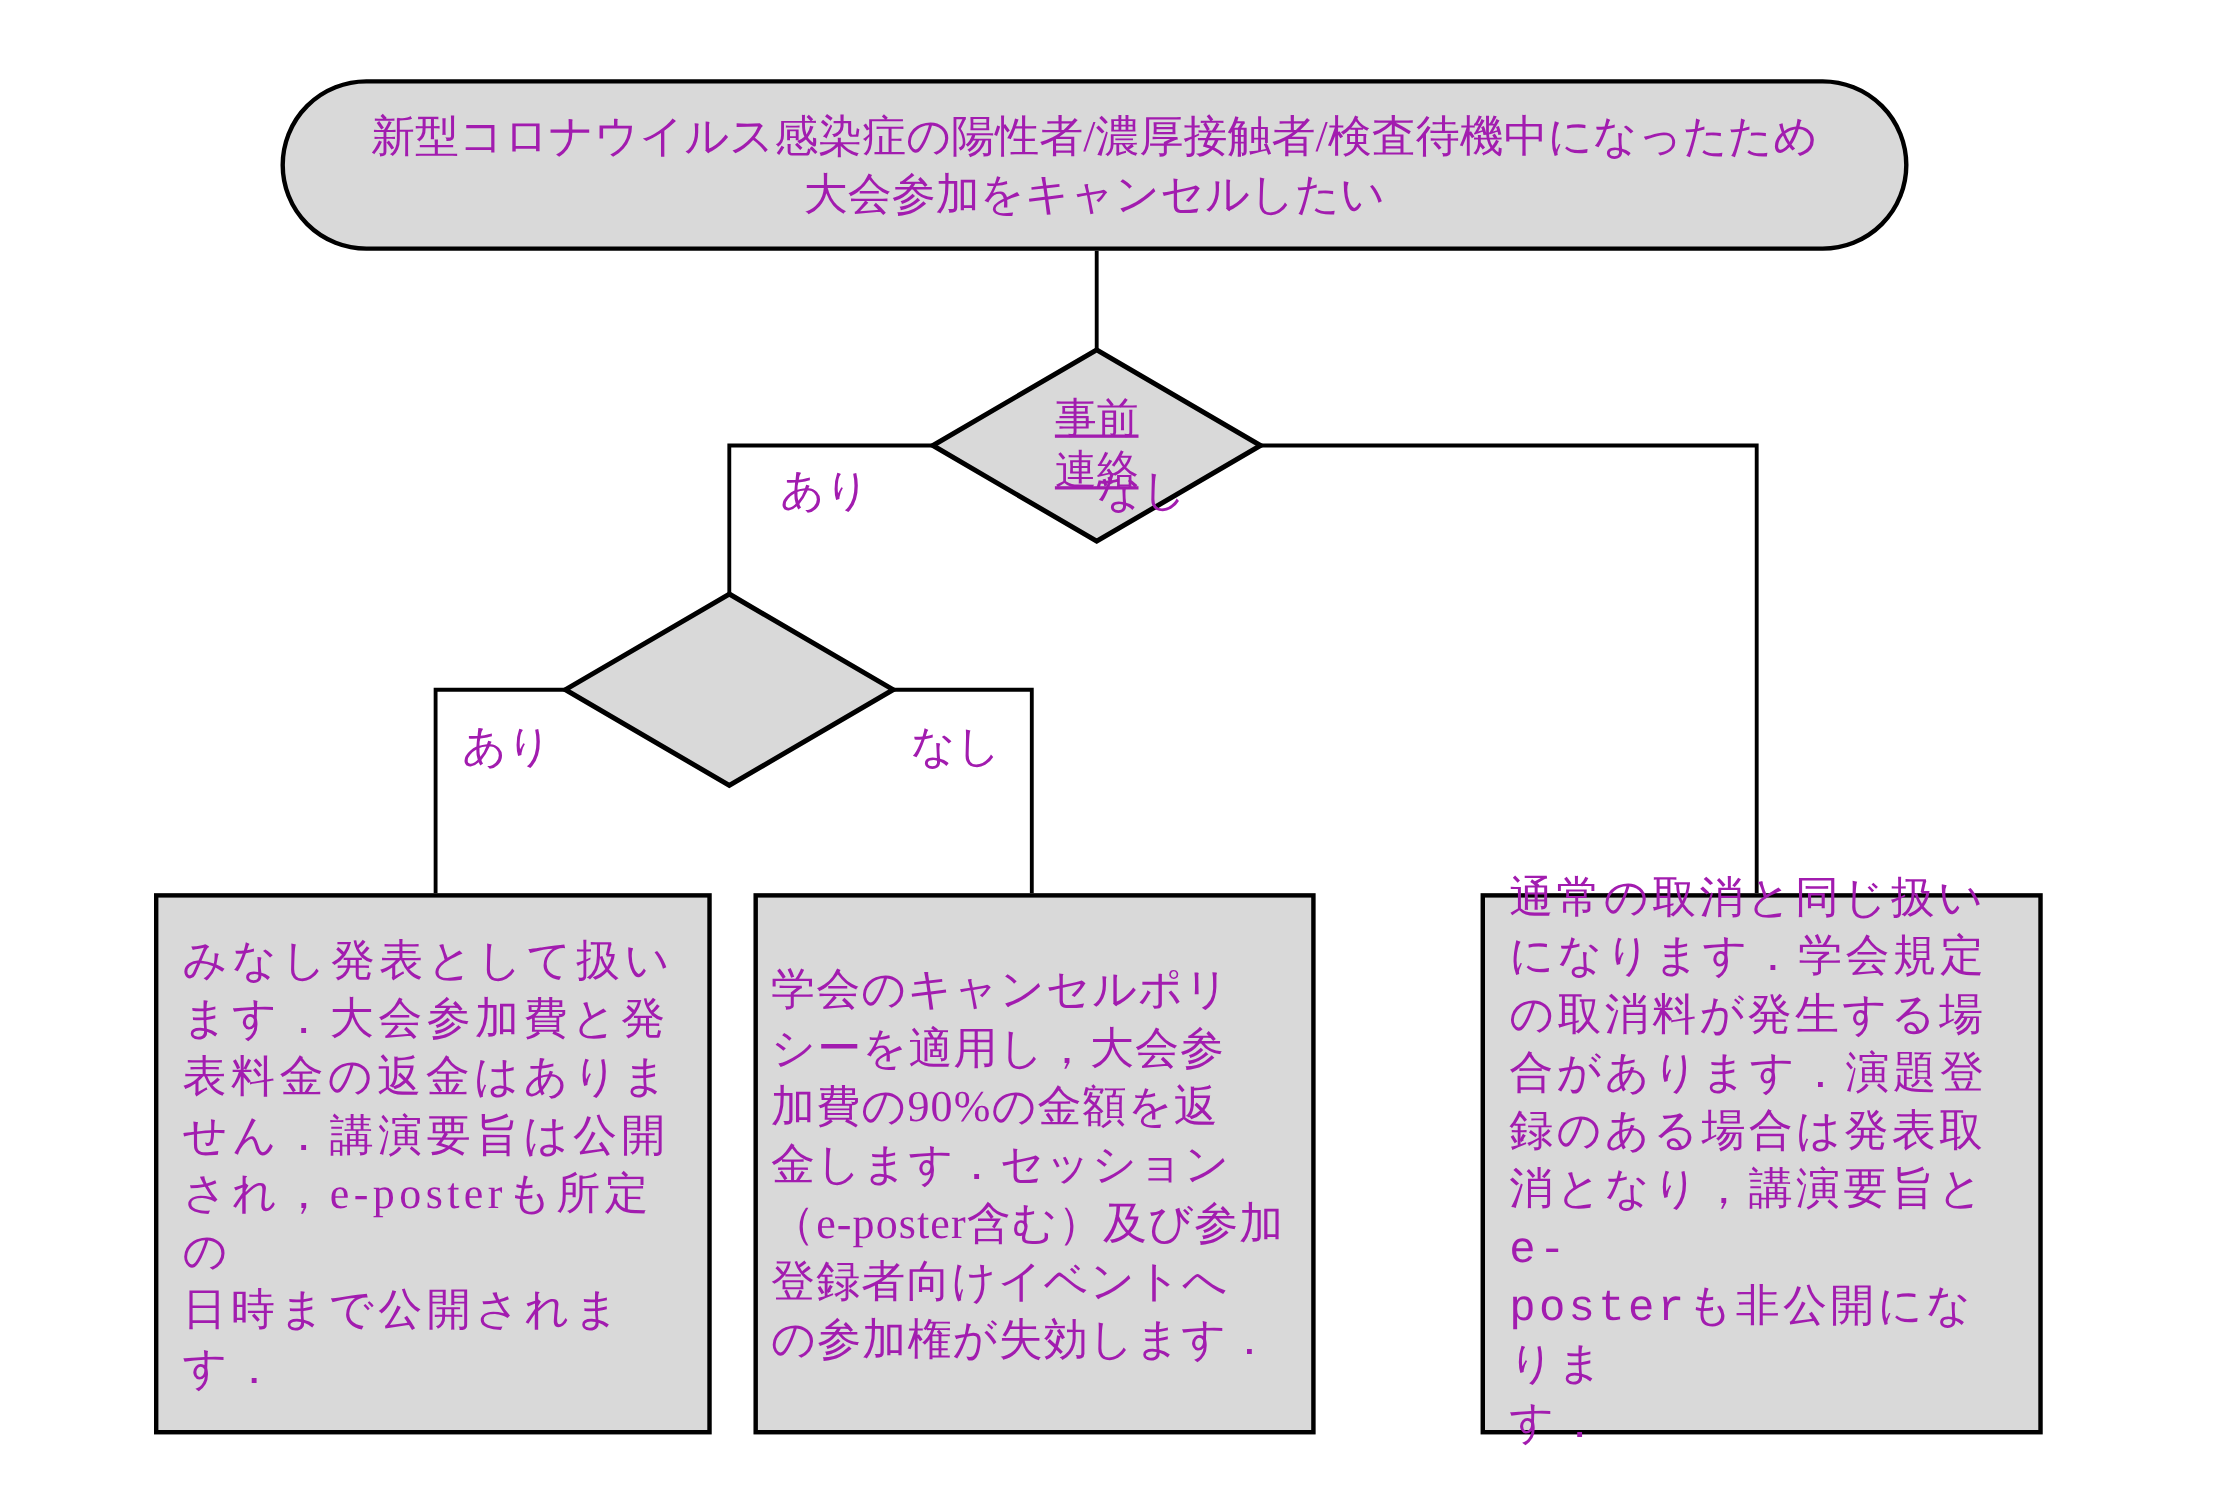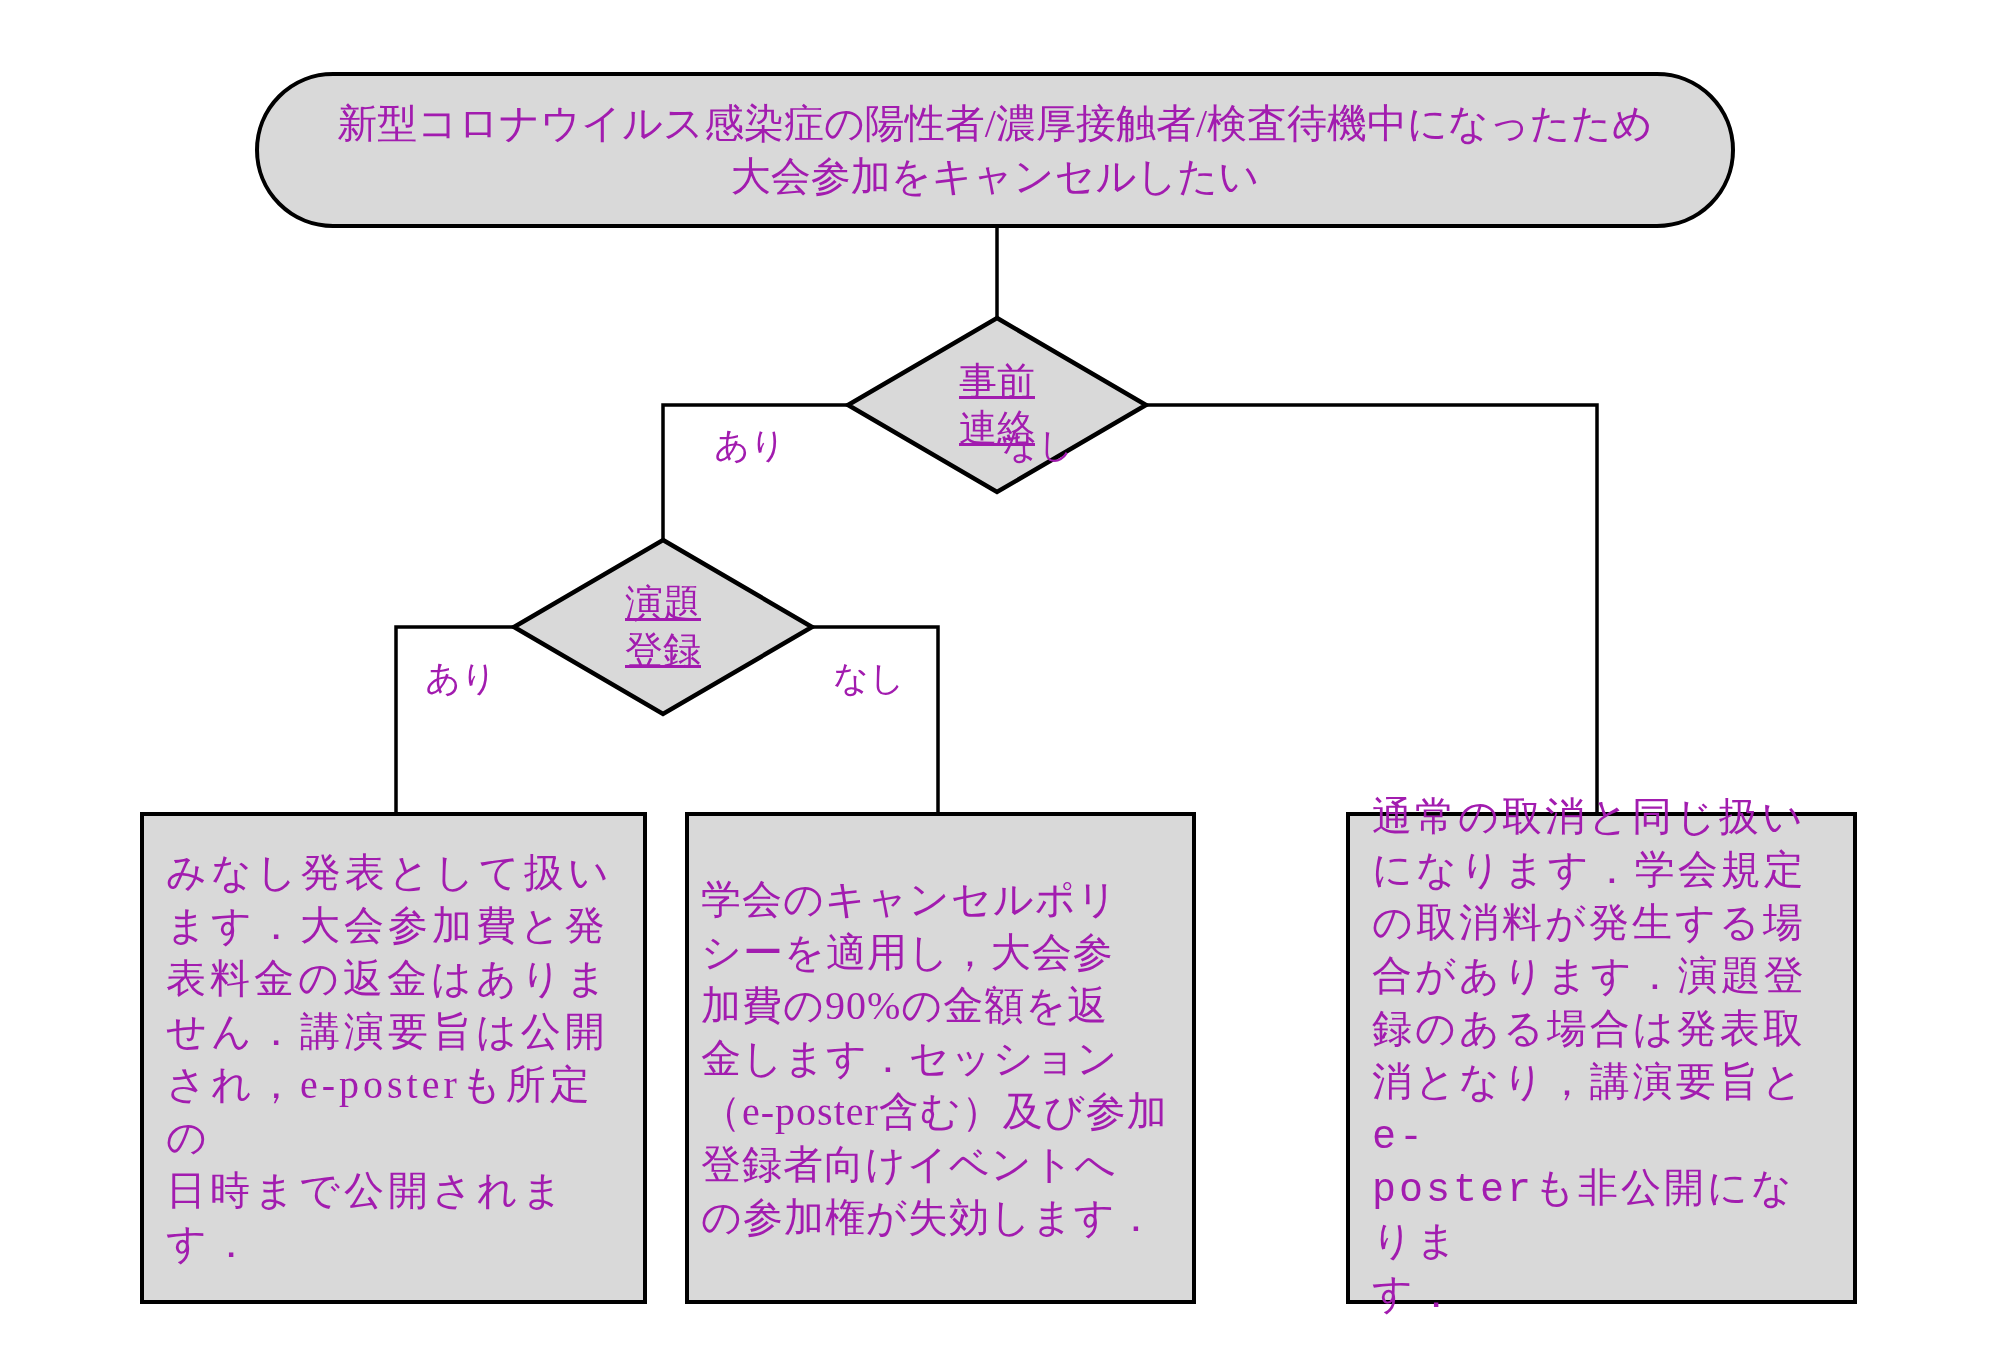--- a/index.html
+++ b/index.html
@@ -60,21 +60,21 @@
   #decision1-label { left: 897px; top: 355px; }
   #decision2-label { left: 563px; top: 577px; }
   
   .branch-label {
     position: absolute;
     width: 120px;
     height: 50px;
     display: flex;
     align-items: center;
     justify-content: center;
-    font-size: 35px;
+    font-size: 40px;
     line-height: 50px;
     font-family: Liberation Serif, serif;
   }
   #d1-yes { left: 690px; top: 421px; }
   #d1-no  { left: 978px; top: 421px; }
   #d2-yes { left: 401px; top: 654px; }
   #d2-no  { left: 809px; top: 654px; }
   
   .outcome {
     position: absolute;
@@ -134,24 +134,20 @@
   <div class="terminator">
     <div class="node-text">新型コロナウイルス感染症の陽性者/濃厚接触者/検査待機中になったため
 大会参加をキャンセルしたい</div>
   </div>
 
   <div class="diamond-label" id="decision1-label">
     <div class="node-text">事前
 連絡</div>
   </div>
 
-  <div class="diamond-label" id="decision2-label">
-    <div class="node-text">演題
-登録</div>
-  </div>
 
   <div class="branch-label" id="d1-yes">あり</div>
   <div class="branch-label" id="d1-no">なし</div>
   <div class="branch-label" id="d2-yes">あり</div>
   <div class="branch-label" id="d2-no">なし</div>
 
   <div class="outcome" id="outcome1">
     <div class="node-text">みなし発表として扱い
 ます．大会参加費と発
 表料金の返金はありま

